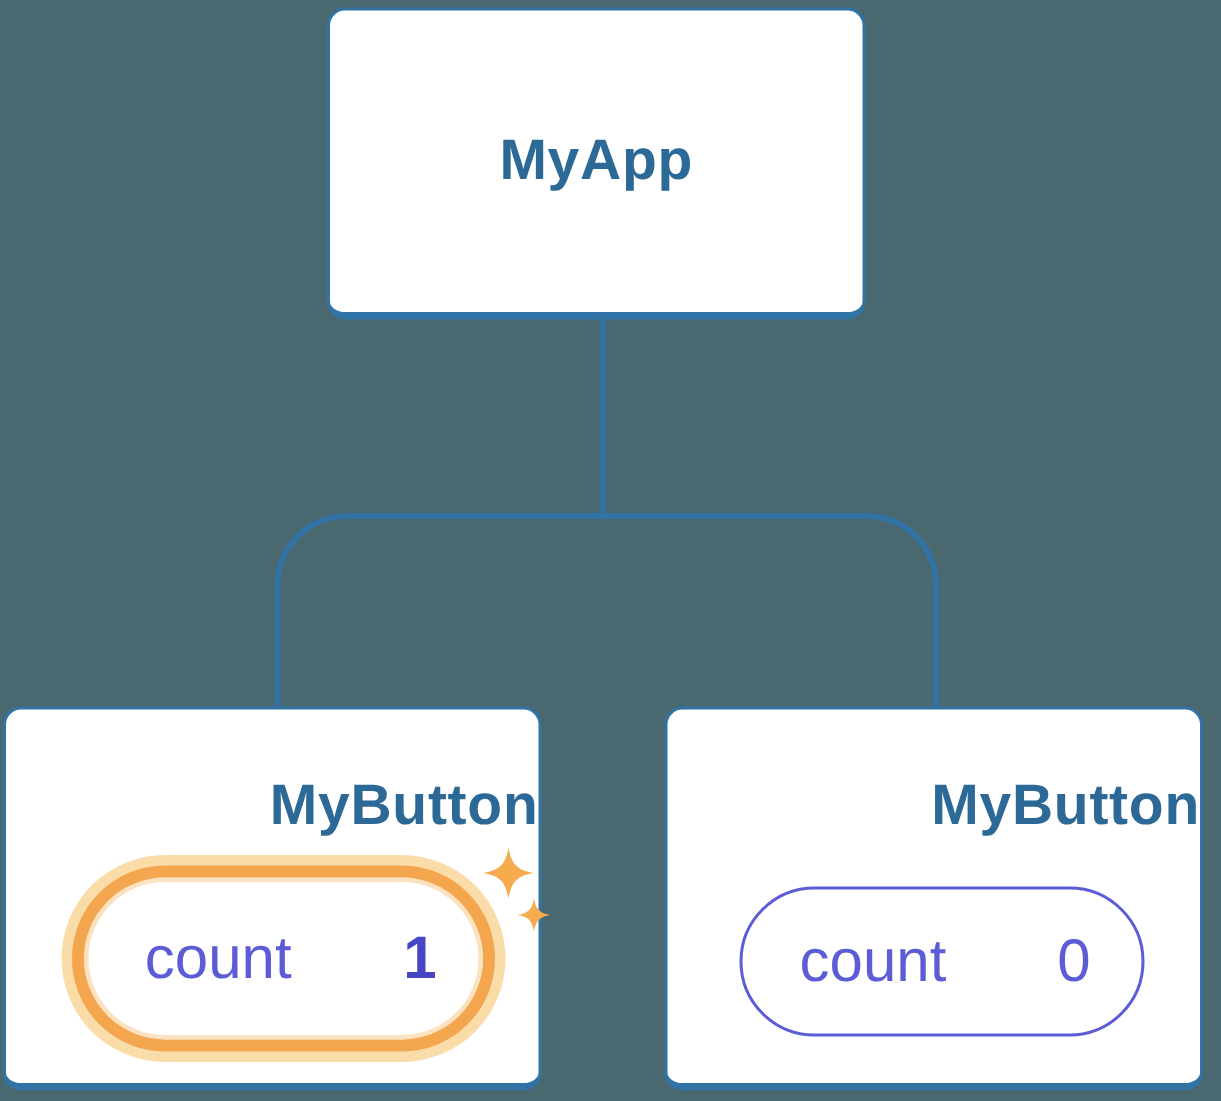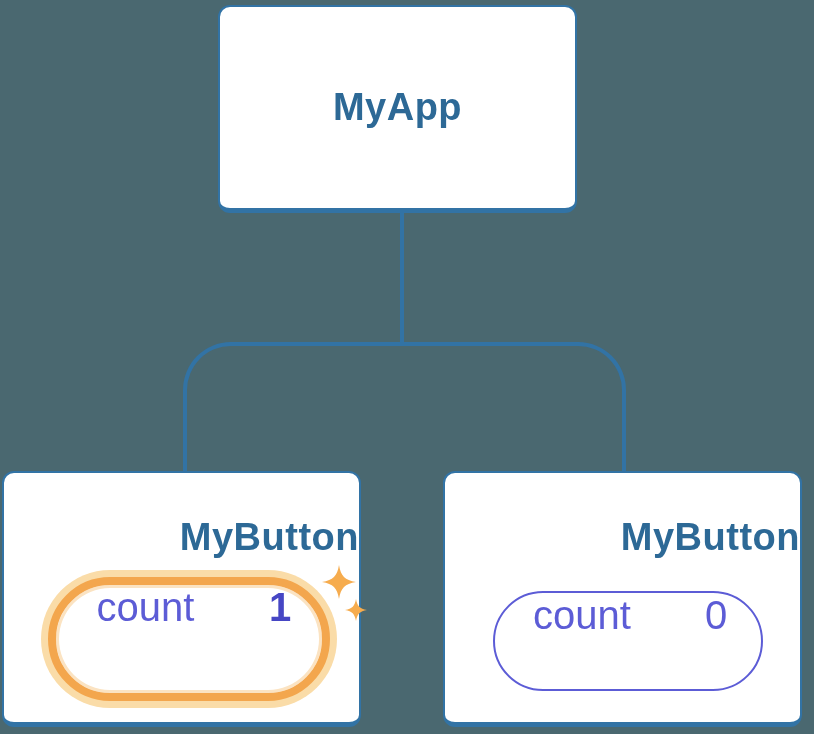--- a/index.html
+++ b/index.html
@@ -63,21 +63,21 @@
     left: 183px; top: 342px;
     width: 443px; height: 129px;
     border: 4px solid var(--connector, #3273A5);
     border-bottom: none;
     border-radius: 48px 48px 0 0;
   }
 
   .pill {
     position: absolute;
     display: flex;
-    align-items: flex-start;
+    align-items: center;
     background: #fff;
     overflow: hidden;
   }
   .pill-plain {
     left: 48px; top: 118px;
     width: 270px; height: 100px;
     border: 2px solid var(--state-text, #5C5CD6);
     border-radius: 50px;
   }
   .pill-highlight {

